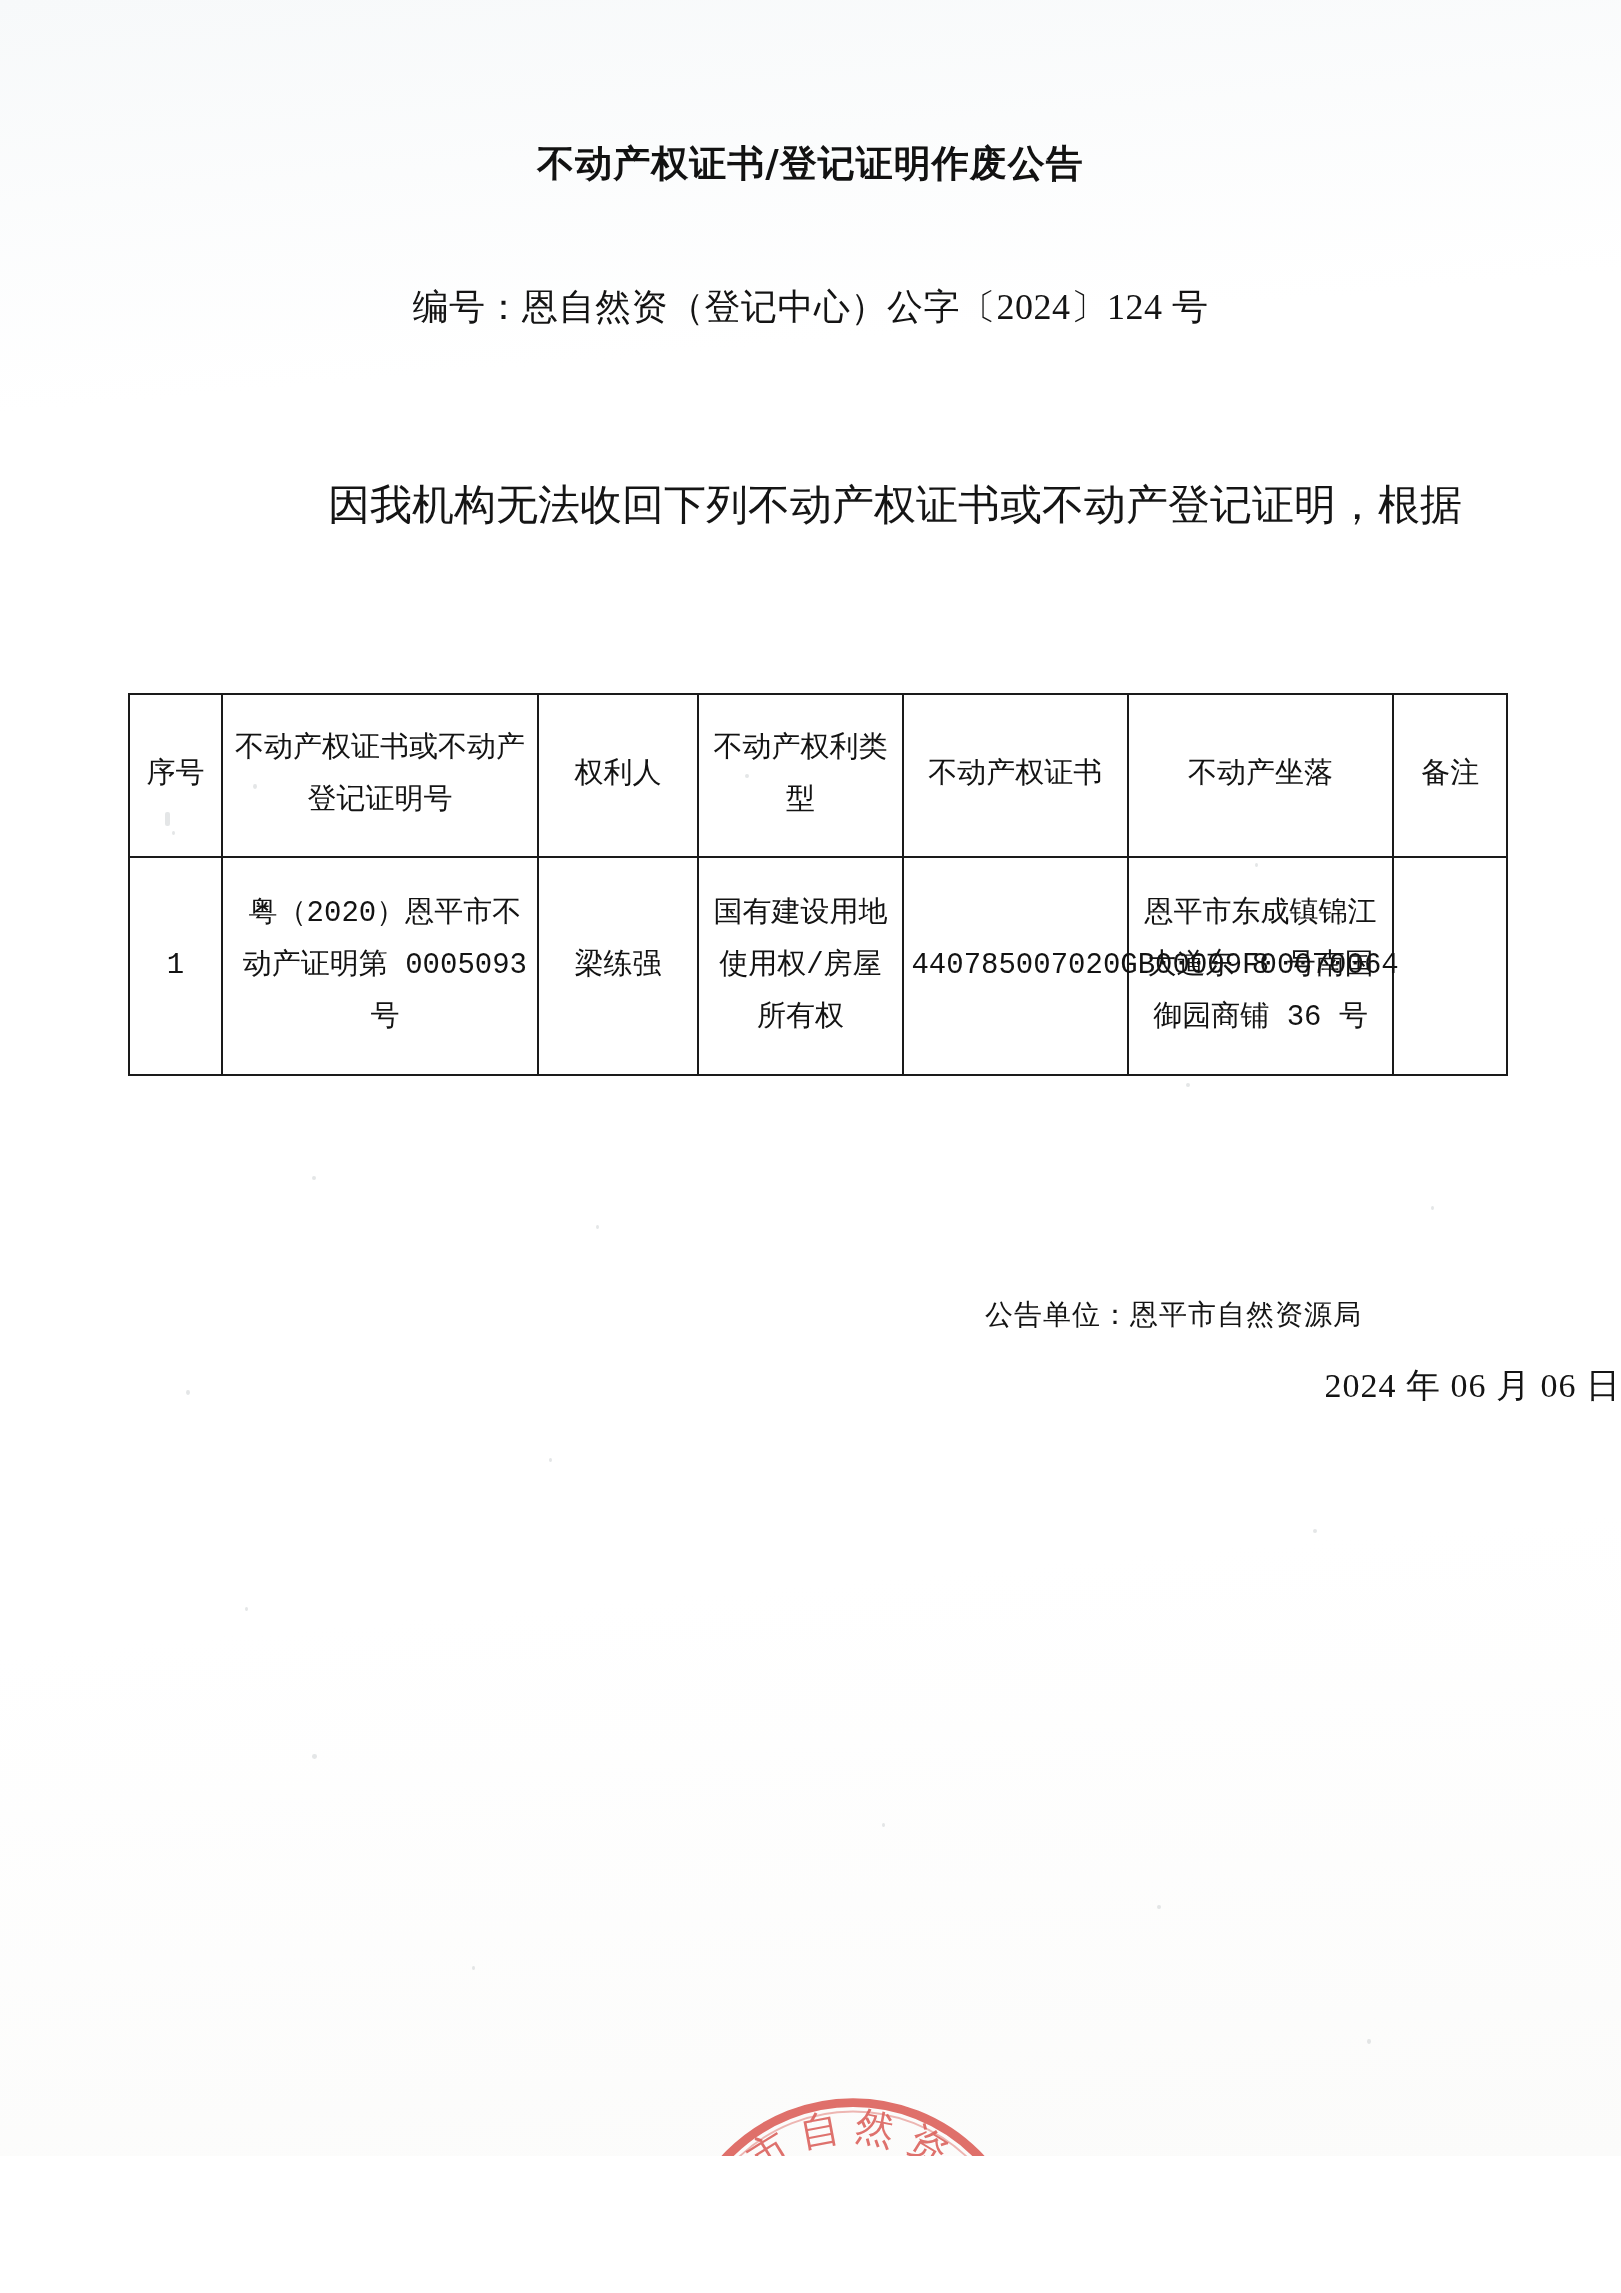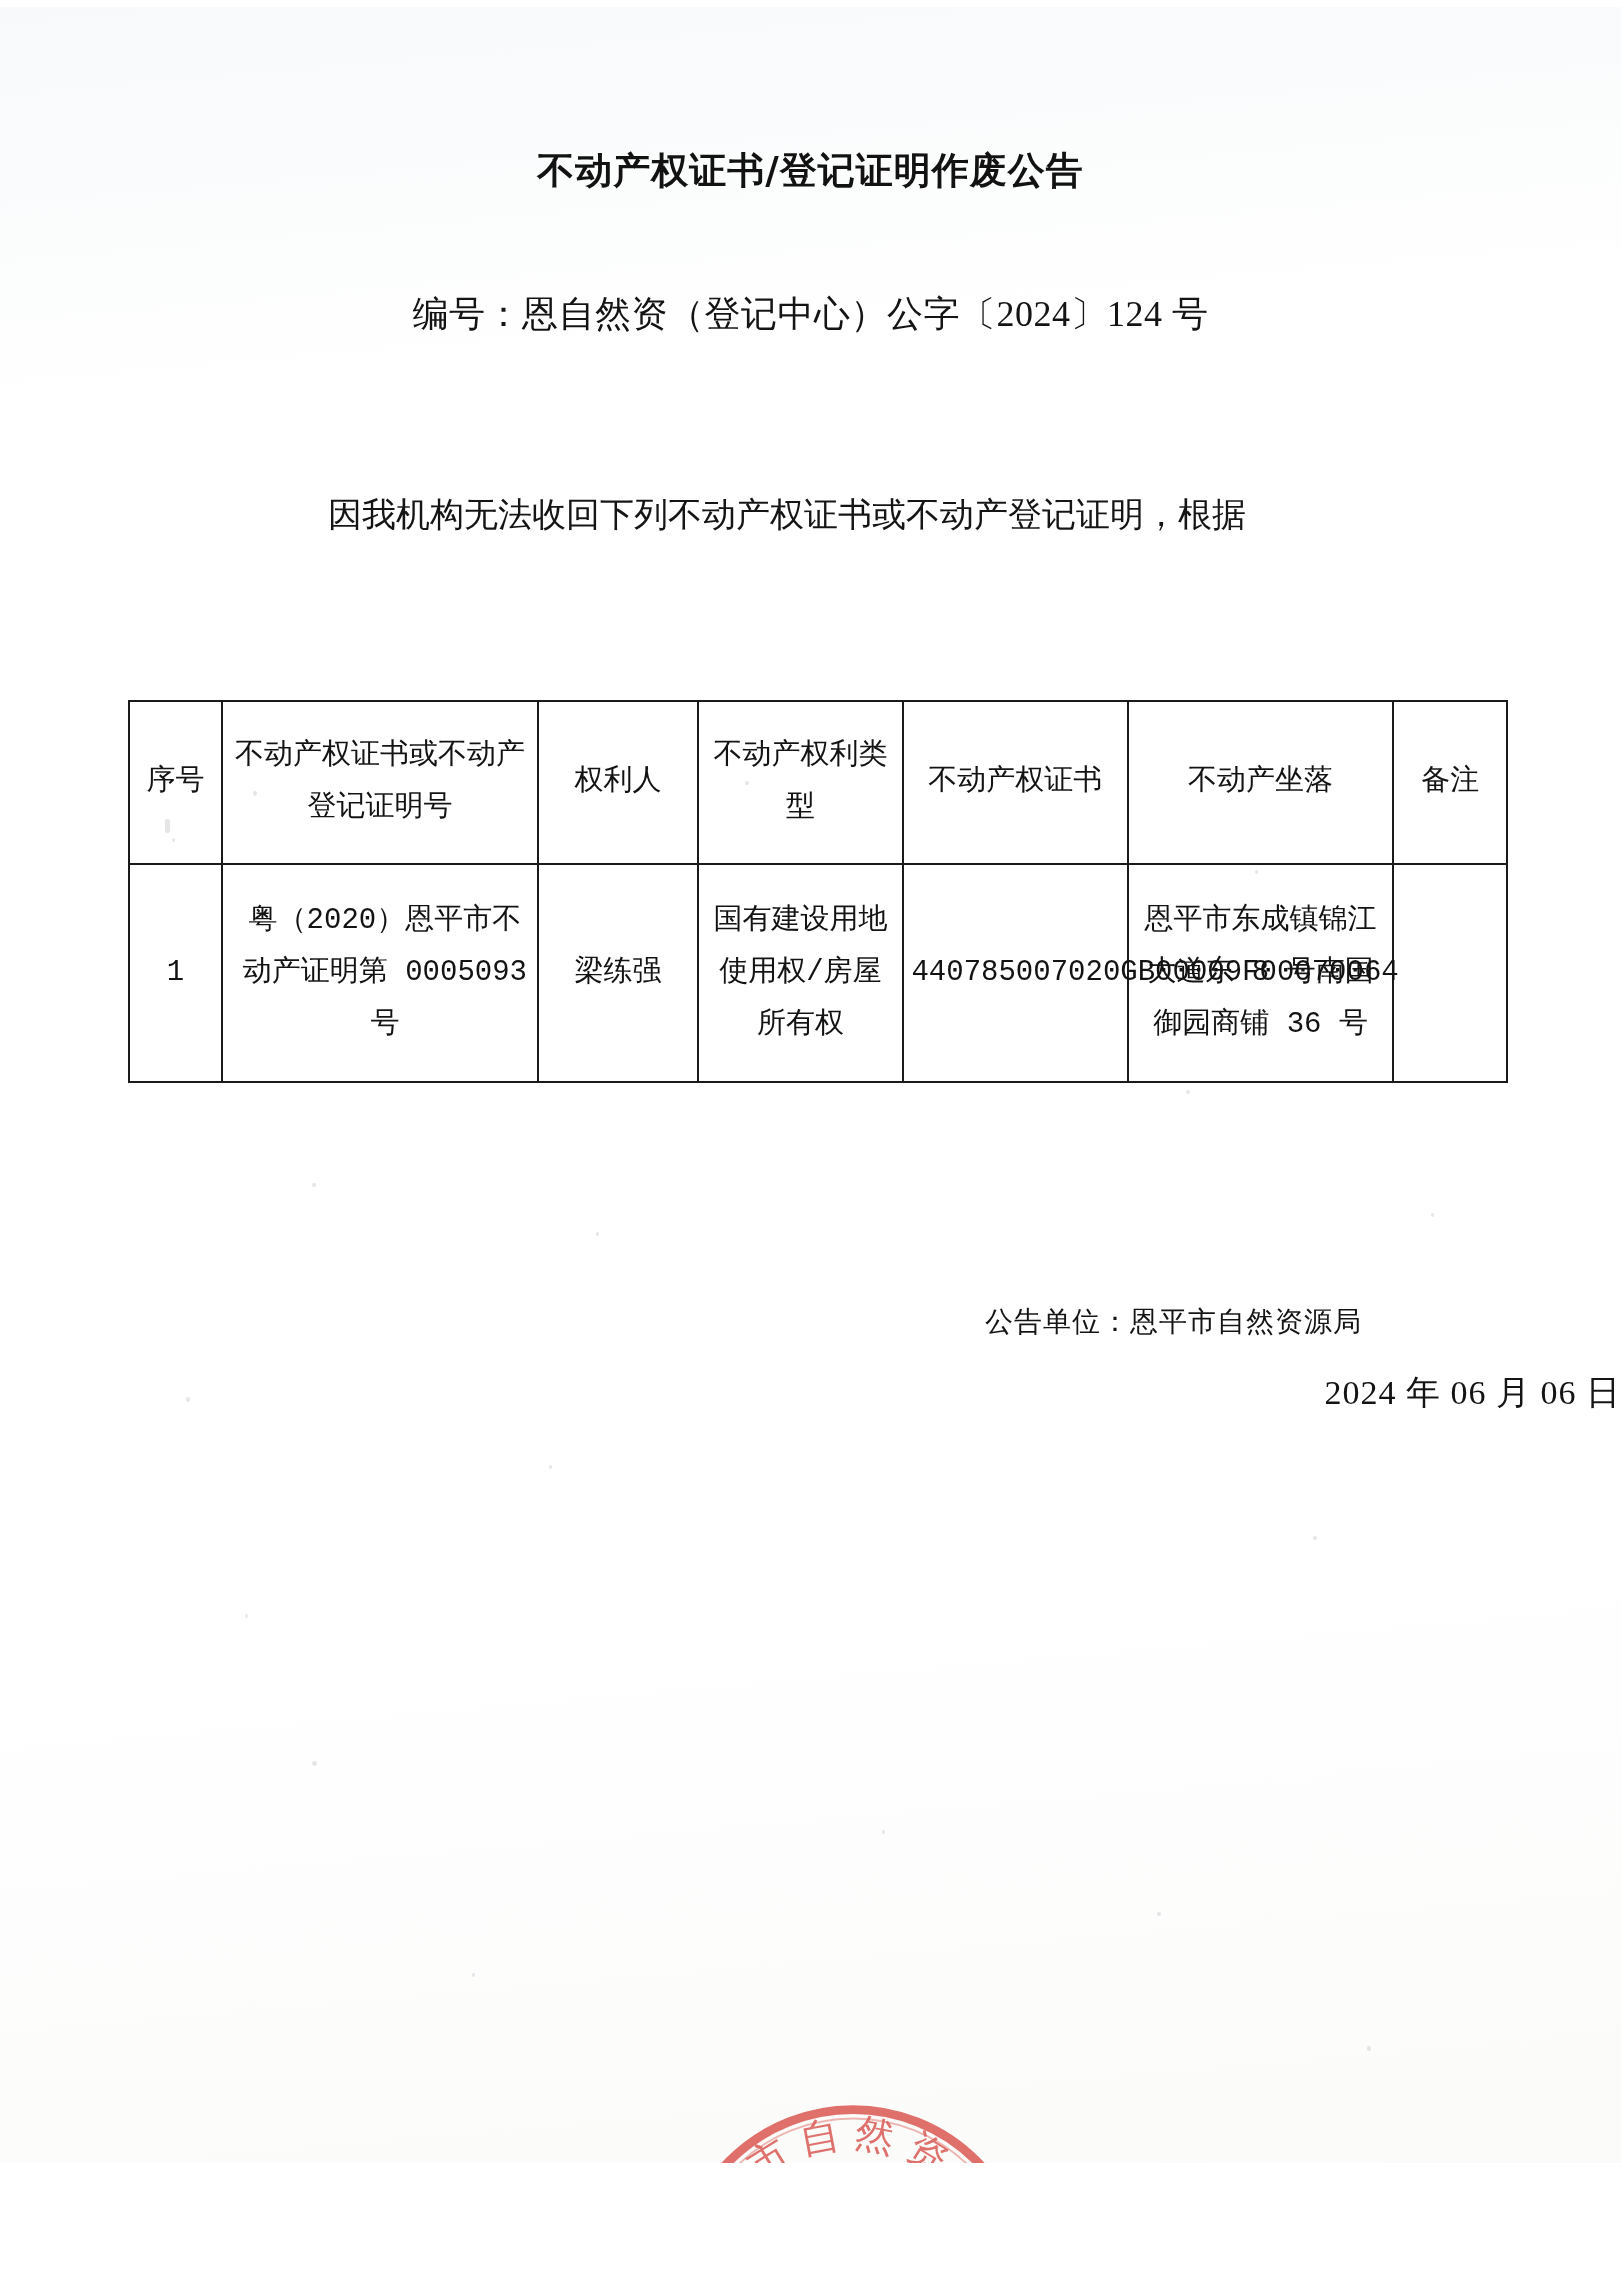--- a/index.html
+++ b/index.html
@@ -9,21 +9,21 @@
   }
   body {
     font-family: "Liberation Serif", "DejaVu Serif", serif;
     color: #141414;
   }
 
   #page {
     position: relative;
     width: 1621px;
     height: 2156px;
-    margin: 7px auto;
+    margin: 0 auto;
     background: #d946ef;
     overflow: hidden;
   }
 
   
   #paper-tint {
     position: absolute;
     inset: 0;
     background:
       linear-gradient(175deg, #f7f9fa 0%, #ffffff 18%, #ffffff 72%, #fbfbfa 100%),
@@ -64,22 +64,22 @@
   }
 
   
   .body-block {
     position: absolute;
     left: 257px;
     top: 469px;
     width: 1117px;
   }
   .body-line {
-    font-family: Liberation Serif, serif;
-    font-size: 34px;
+    font-family: Liberation Mono, monospace;
+    font-size: 42px;
     line-height: 78px;
     color: #151515;
     white-space: nowrap;
   }
   .body-line.indent {
     padding-left: 71px;
   }
 
   
   .cert-table {

